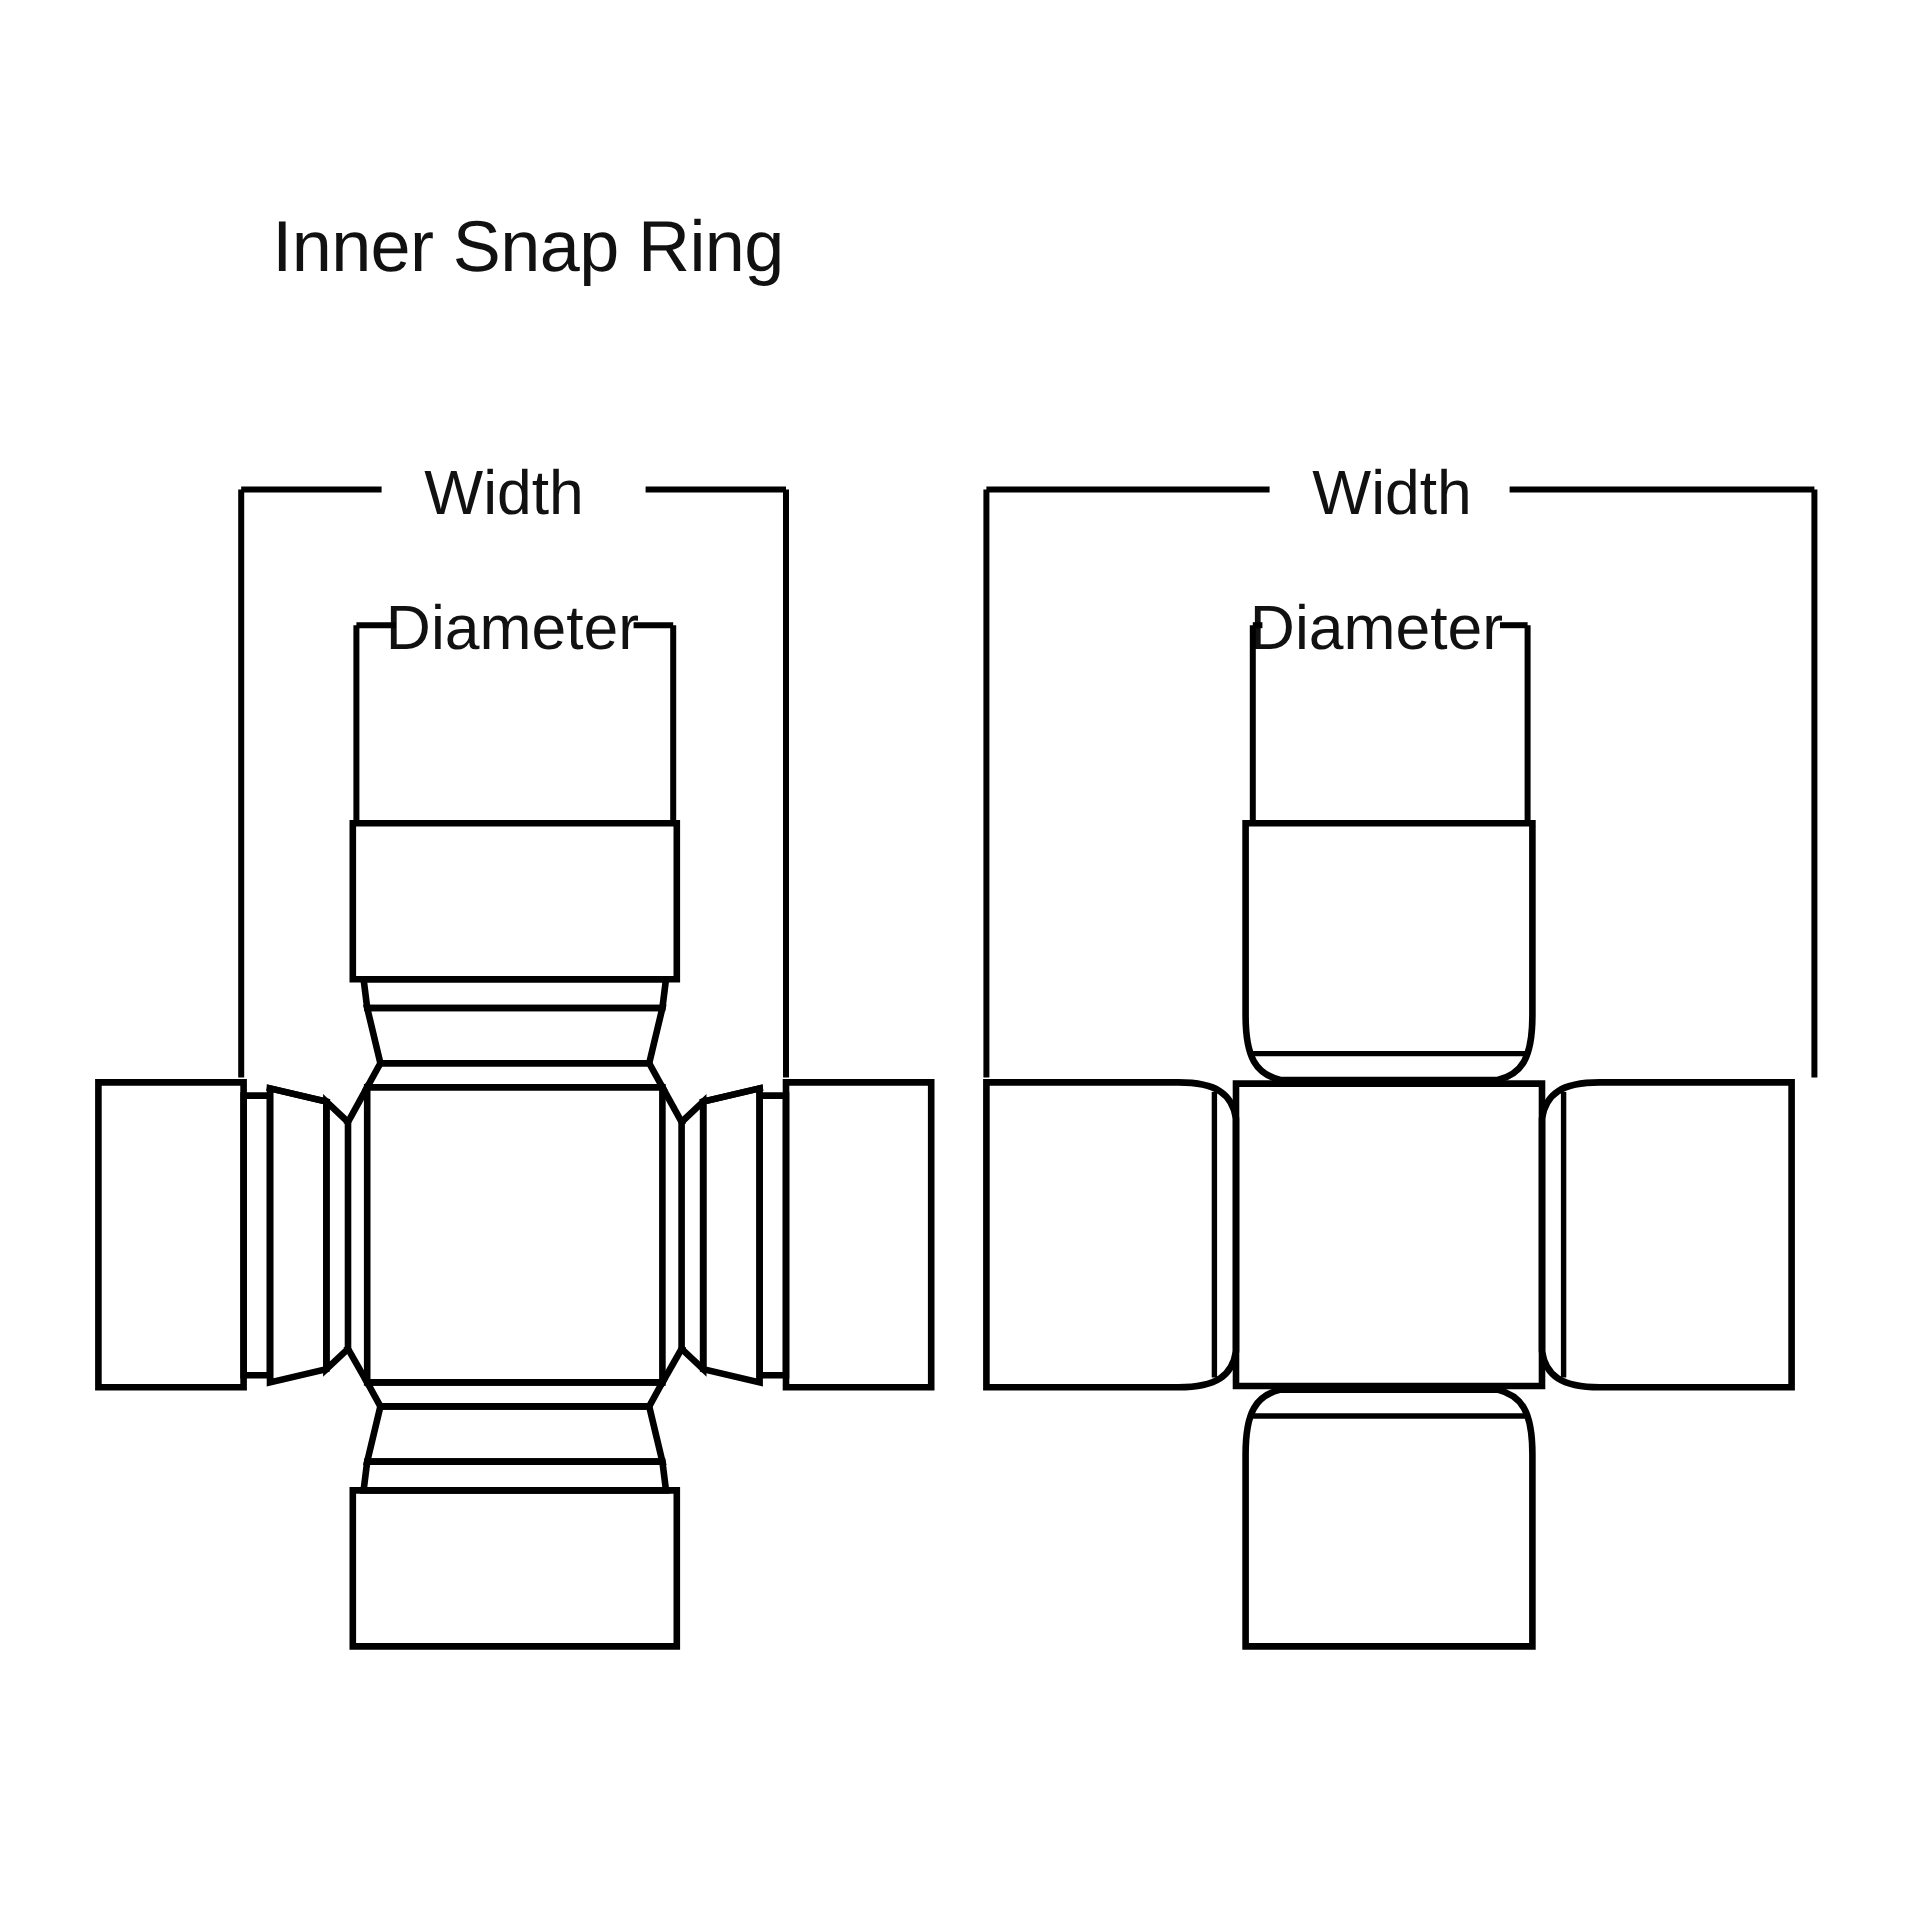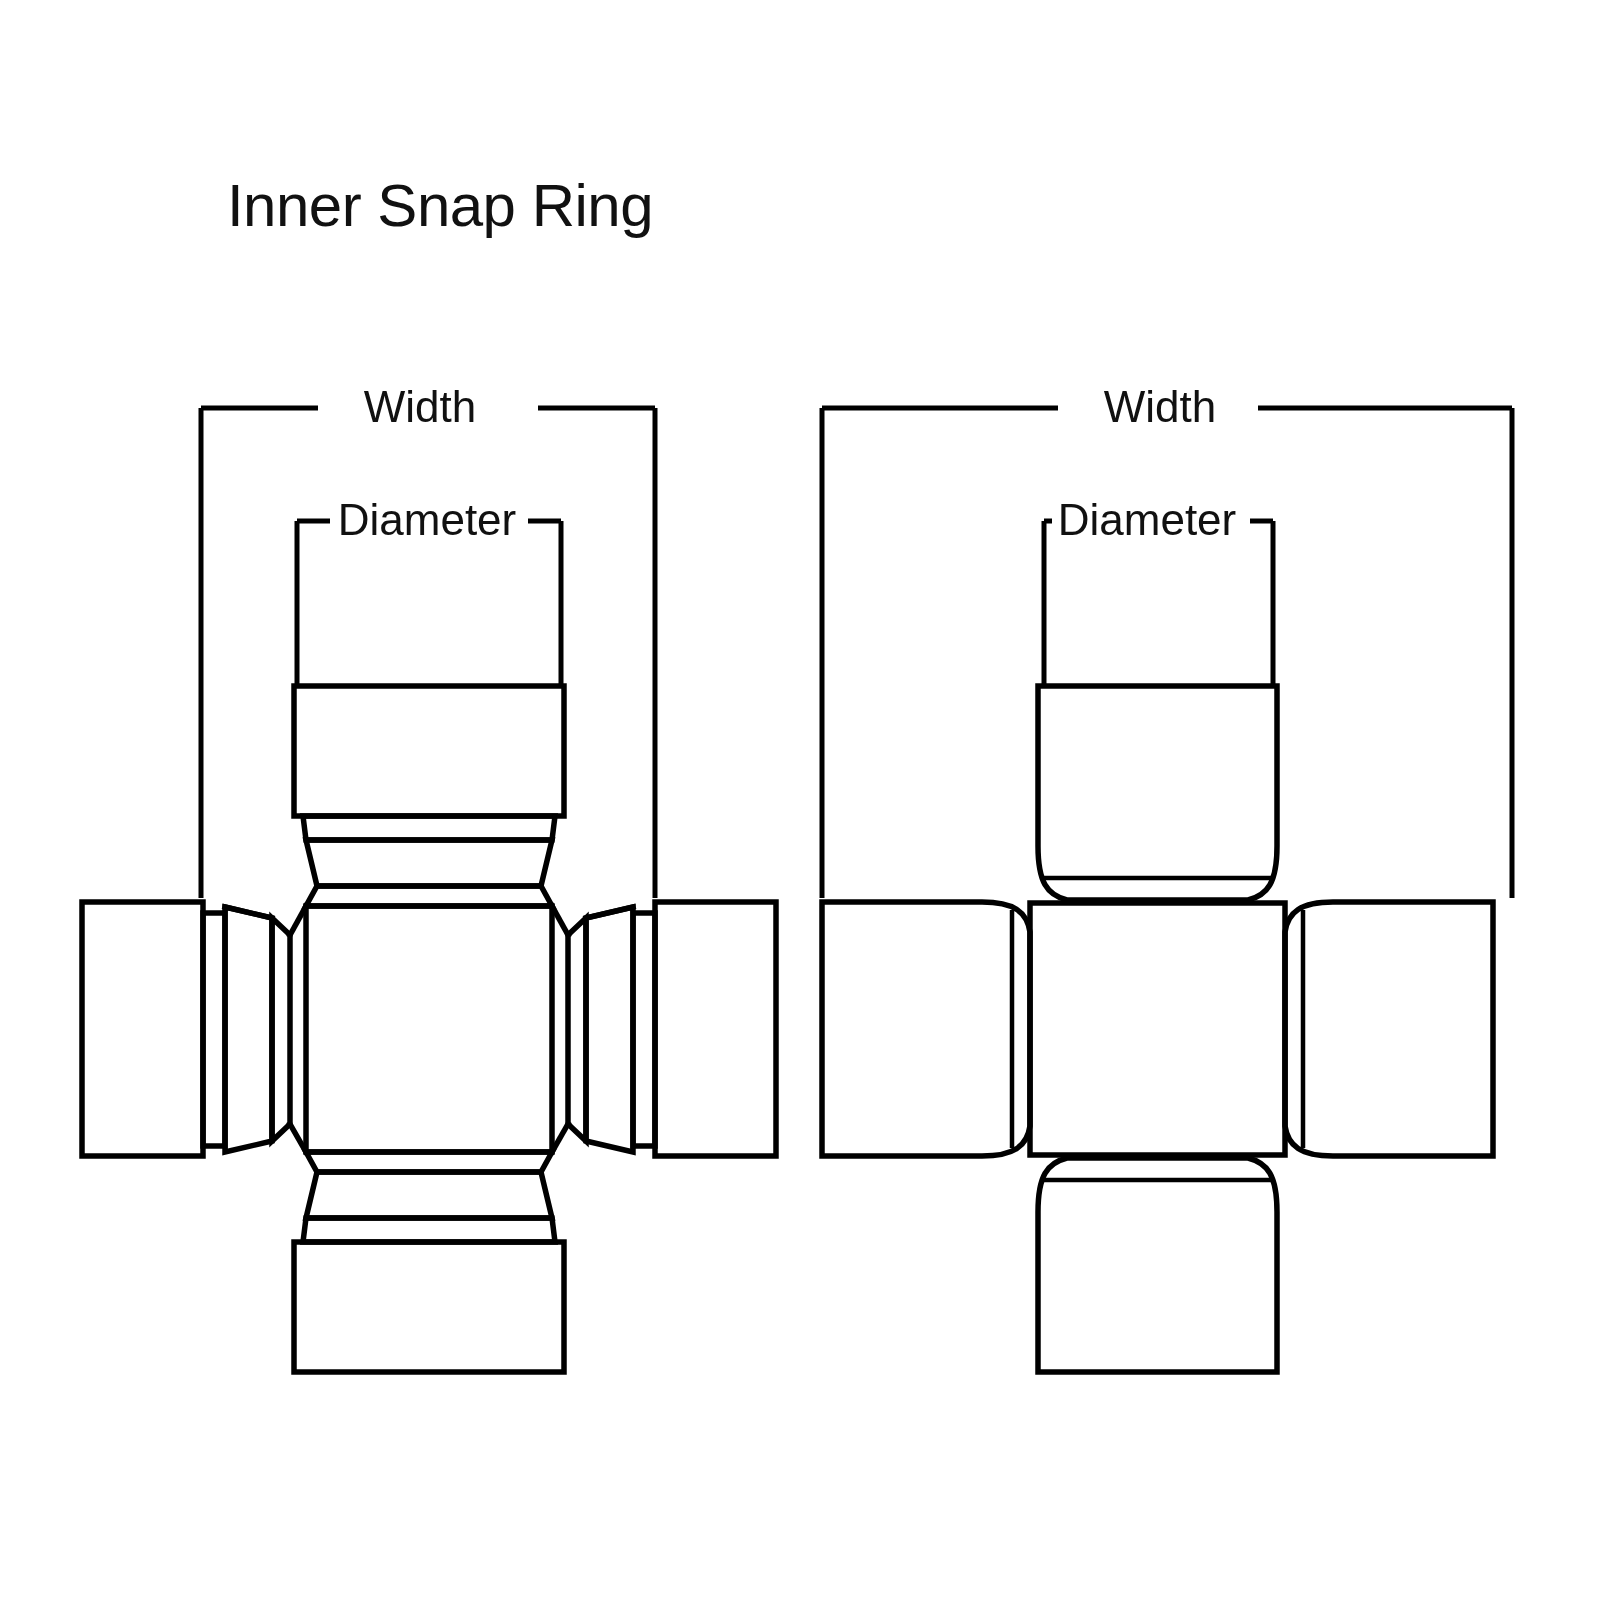--- a/index.html
+++ b/index.html
@@ -29,21 +29,21 @@
     letter-spacing: -0.5px;
     color: #111111;
     text-align: center;
     white-space: nowrap;
   }
   #title-inner { left: 120px; width: 640px; }
   #title-outer { left: 840px; width: 640px; }
 
   .dim-label {
     position: absolute;
-    font-size: 44px;
+    font-size: 52px;
     line-height: 1;
     color: #111111;
     white-space: nowrap;
     text-align: center;
   }
   #label-width-inner  { left: 320px;  top: 385px; width: 200px; }
   #label-diam-inner   { left: 318px;  top: 498px; width: 218px; }
   #label-width-outer  { left: 1060px; top: 385px; width: 200px; }
   #label-diam-outer   { left: 1038px; top: 498px; width: 218px; }
 

